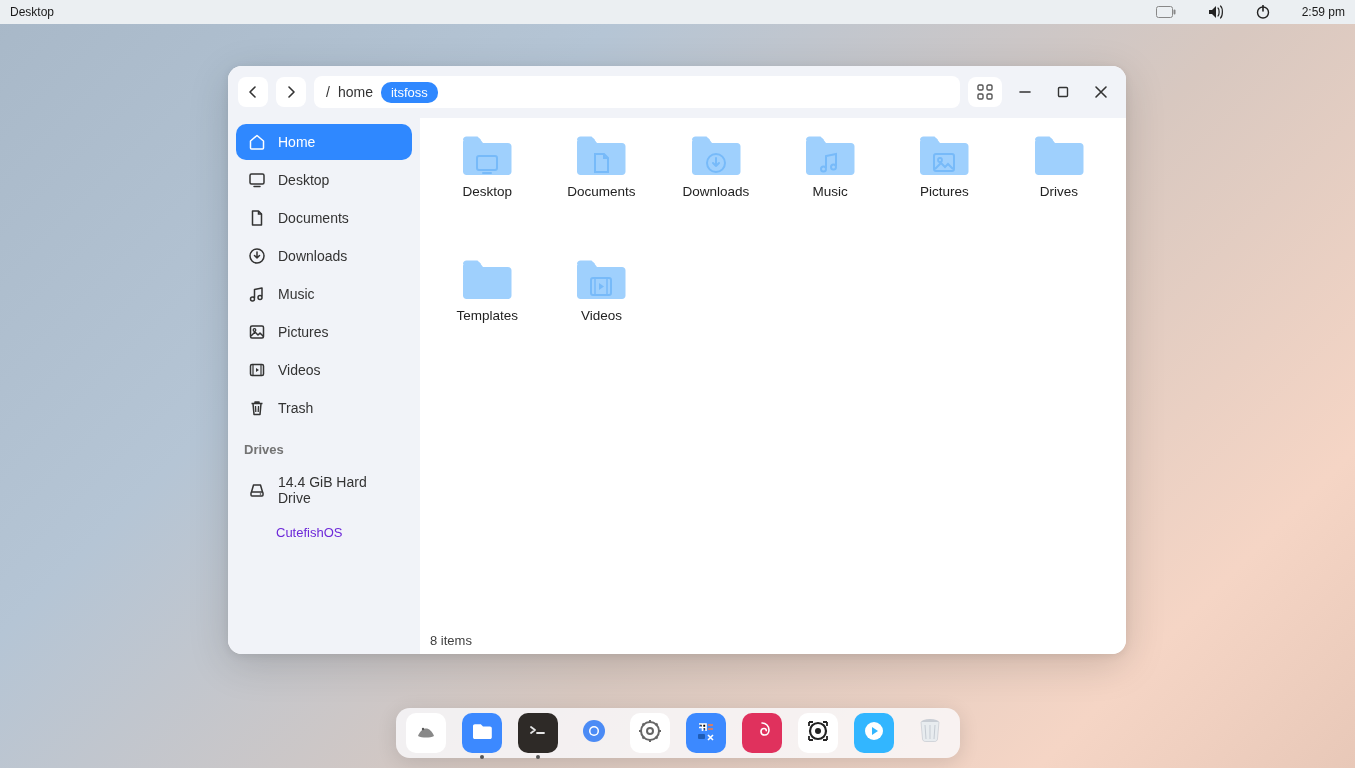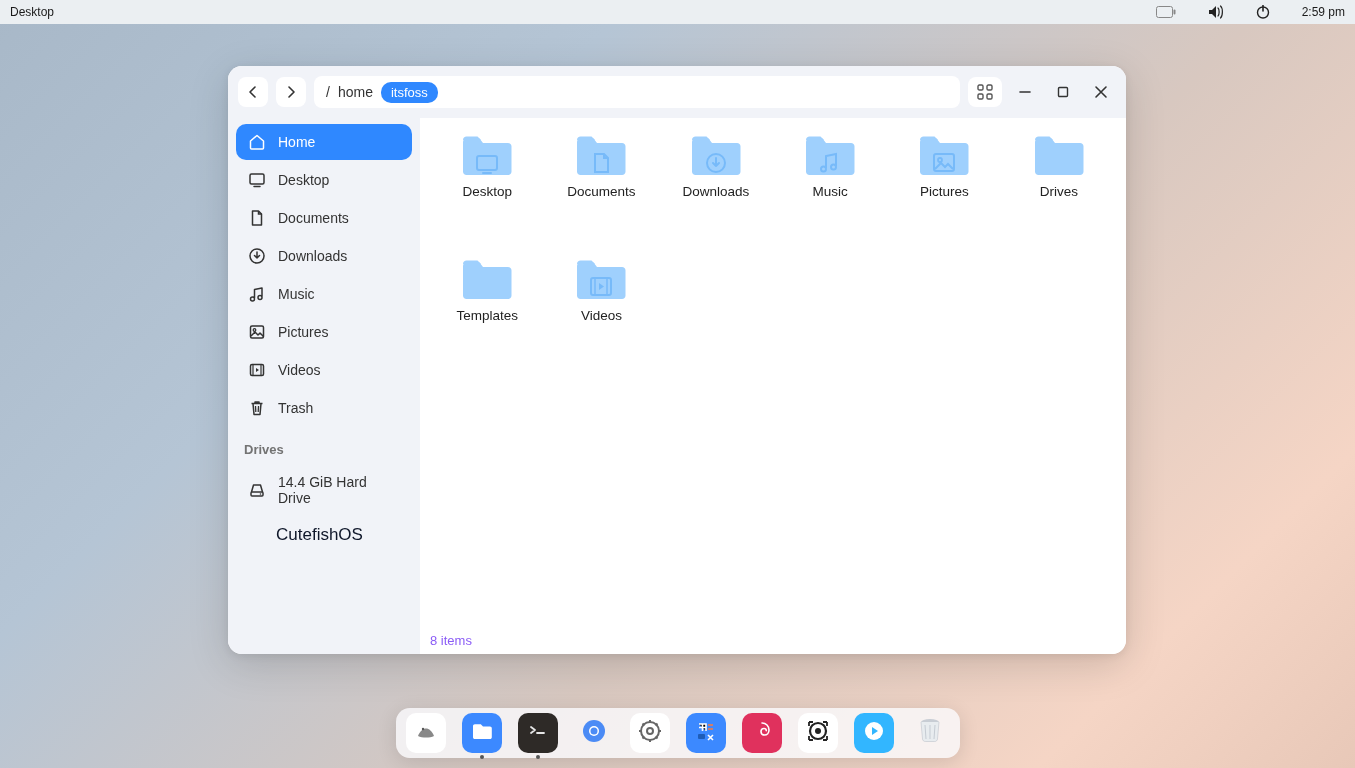--- a/index.html
+++ b/index.html
@@ -103,21 +103,21 @@
   gap: 12px;
   padding: 9px 12px;
   border-radius: 10px;
   font-size: 14px;
   color: #333;
   cursor: pointer;
 }
 .sidebar-item.active { background: #2f88ff; color: #fff; }
 .sidebar-item .ico { width: 18px; height: 18px; display: inline-flex; align-items:center; justify-content:center; }
 .sidebar-header { font-weight: 600; font-size: 13px; padding: 14px 8px 6px; color: #737373; }
-.sidebar-sub { padding-left: 40px; font-size: 17px; color:#0f172a; padding-top:8px; padding-bottom:8px;}
+.sidebar-sub { padding-left: 40px; font-size: 13px; color:#6d28d9; padding-top:8px; padding-bottom:8px;}
 
 .content {
   flex: 1;
   background: #fff;
   display: flex;
   flex-direction: column;
 }
 .grid {
   flex: 1;
   padding: 14px 12px;
@@ -134,21 +134,21 @@
   cursor:pointer;
 }
 .folder-icon { width: 56px; height: 46px; position: relative; }
 .folder-label { text-align:center; }
 
 .statusbar {
   height: 28px;
   display:flex; align-items:center;
   padding: 0 10px;
   font-size: 13px;
-  color: #8b5cf6;
+  color: #404040;
 }
 
 
 .dock {
   position: absolute;
   left: 50%; transform: translateX(-50%);
   bottom: 10px;
   height: 50px;
   background: rgba(250,250,252,0.8);
   border-radius: 14px;

